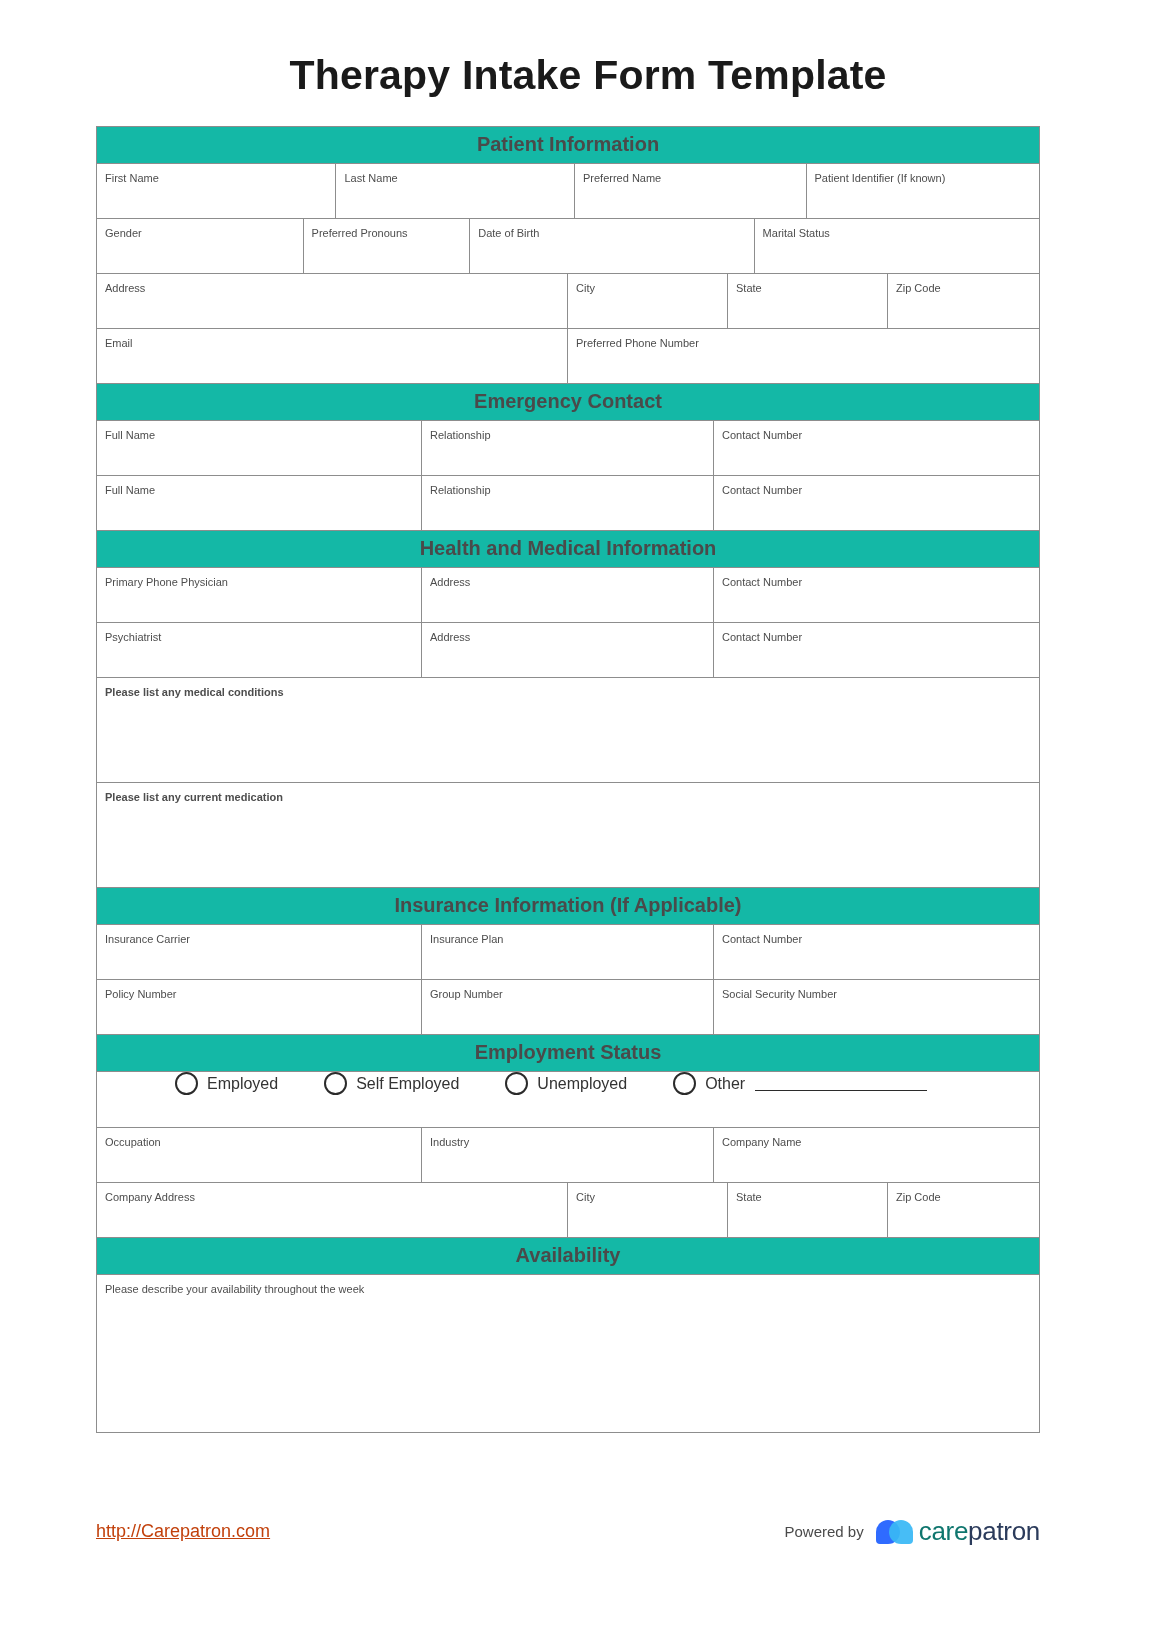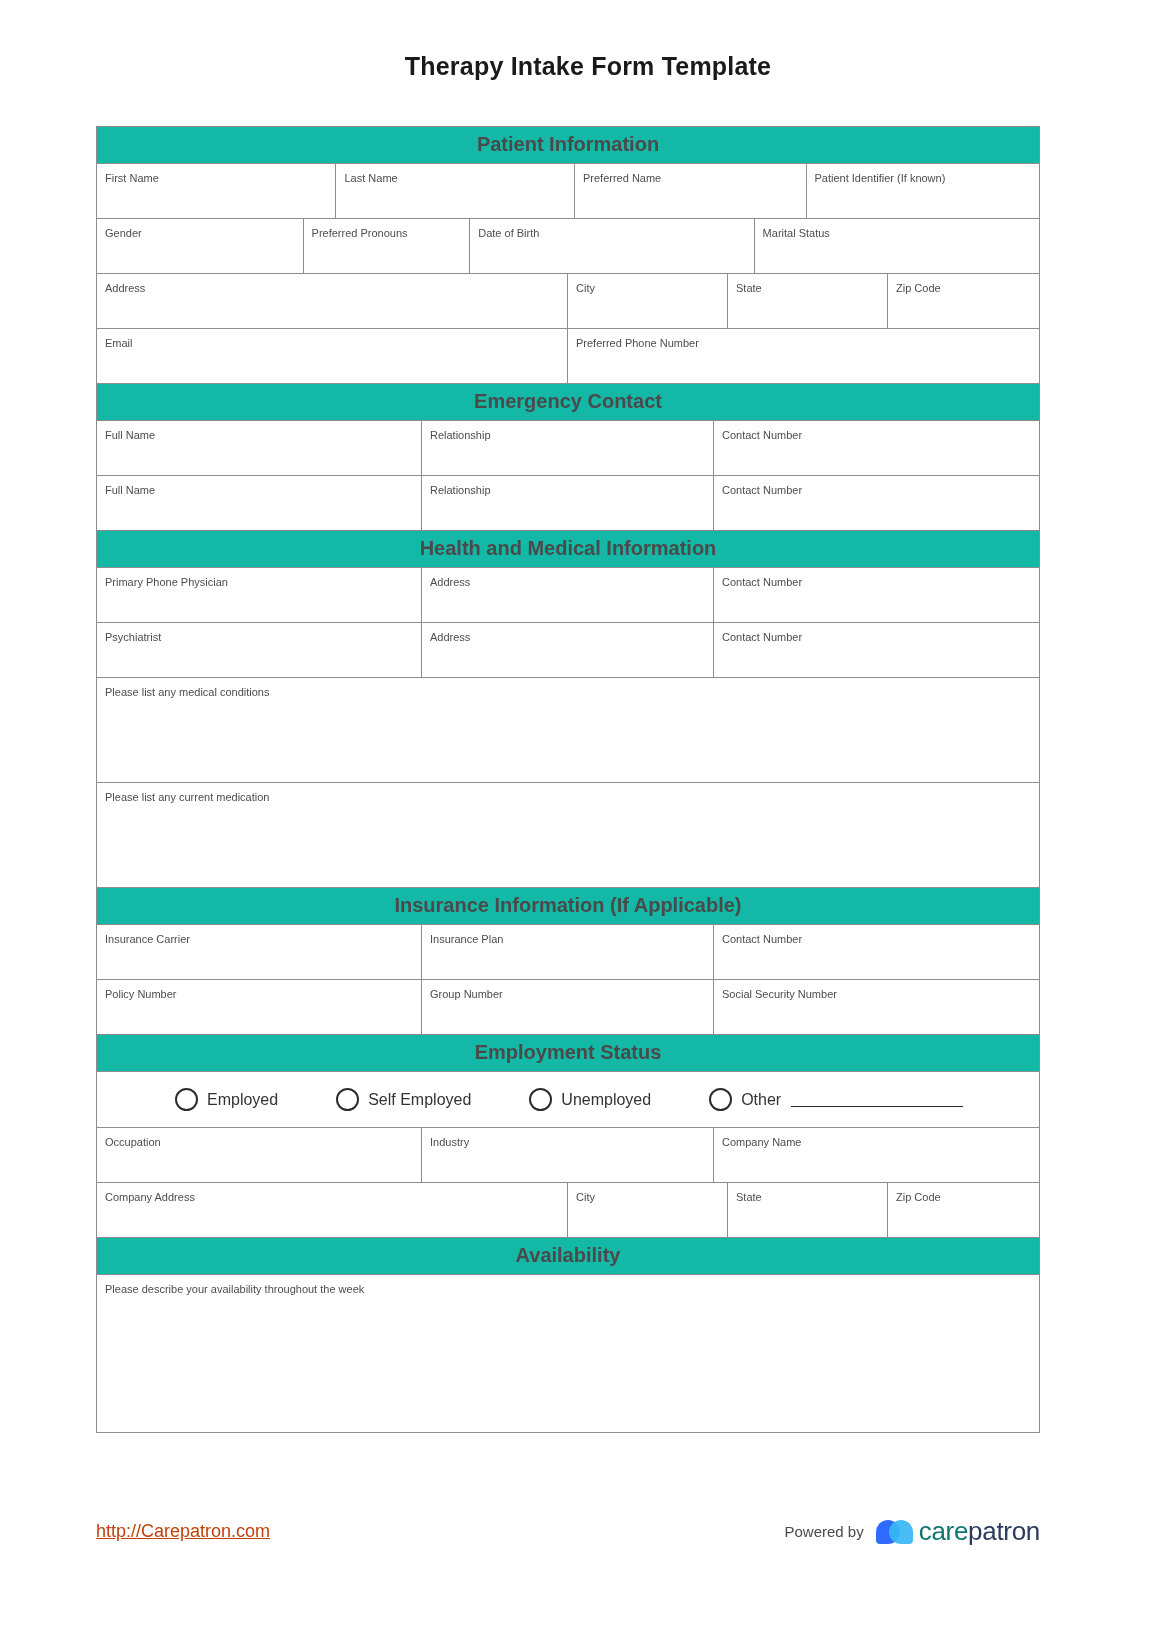--- a/index.html
+++ b/index.html
@@ -12,21 +12,21 @@
   .page {
     position: relative;
     width: 1176px;
     height: 1630px;
     background: #ffffff;
     margin: 0 auto;
     overflow: hidden;
   }
   .title {
     text-align: center;
-    font-size: 25px;
+    font-size: 41px;
     font-weight: bold;
     color: #1a1a1a;
     letter-spacing: 0.2px;
     padding-top: 52px;
     margin: 0;
   }
   .form {
     position: absolute;
     left: 96px;
     top: 126px;
@@ -50,31 +50,30 @@
   }
   .cell {
     border-right: 1px solid #8d8d8d;
     padding: 8px 0 0 8px;
     font-size: 11px;
     color: #4d4d4d;
     min-height: 54px;
     line-height: 1.2;
   }
   .cell:last-child { border-right: none; }
-  .cell.box-med { min-height: 104px; }
+  .cell.box-med { min-height: 104px; font-weight: bold; }
   .cell.box-big { min-height: 146px; }
   .label { display: block; }
   
   .radio-row {
     display: flex;
-    align-items: center;
+    align-items: flex-start;
     border-bottom: 1px solid #8d8d8d;
     min-height: 56px;
     padding-left: 78px;
-    gap: 12px;
   }
   .radio-item {
     display: flex;
     align-items: center;
     margin-right: 46px;
     font-size: 16px;
     color: #333;
   }
   .radio-circle {
     width: 23px;

